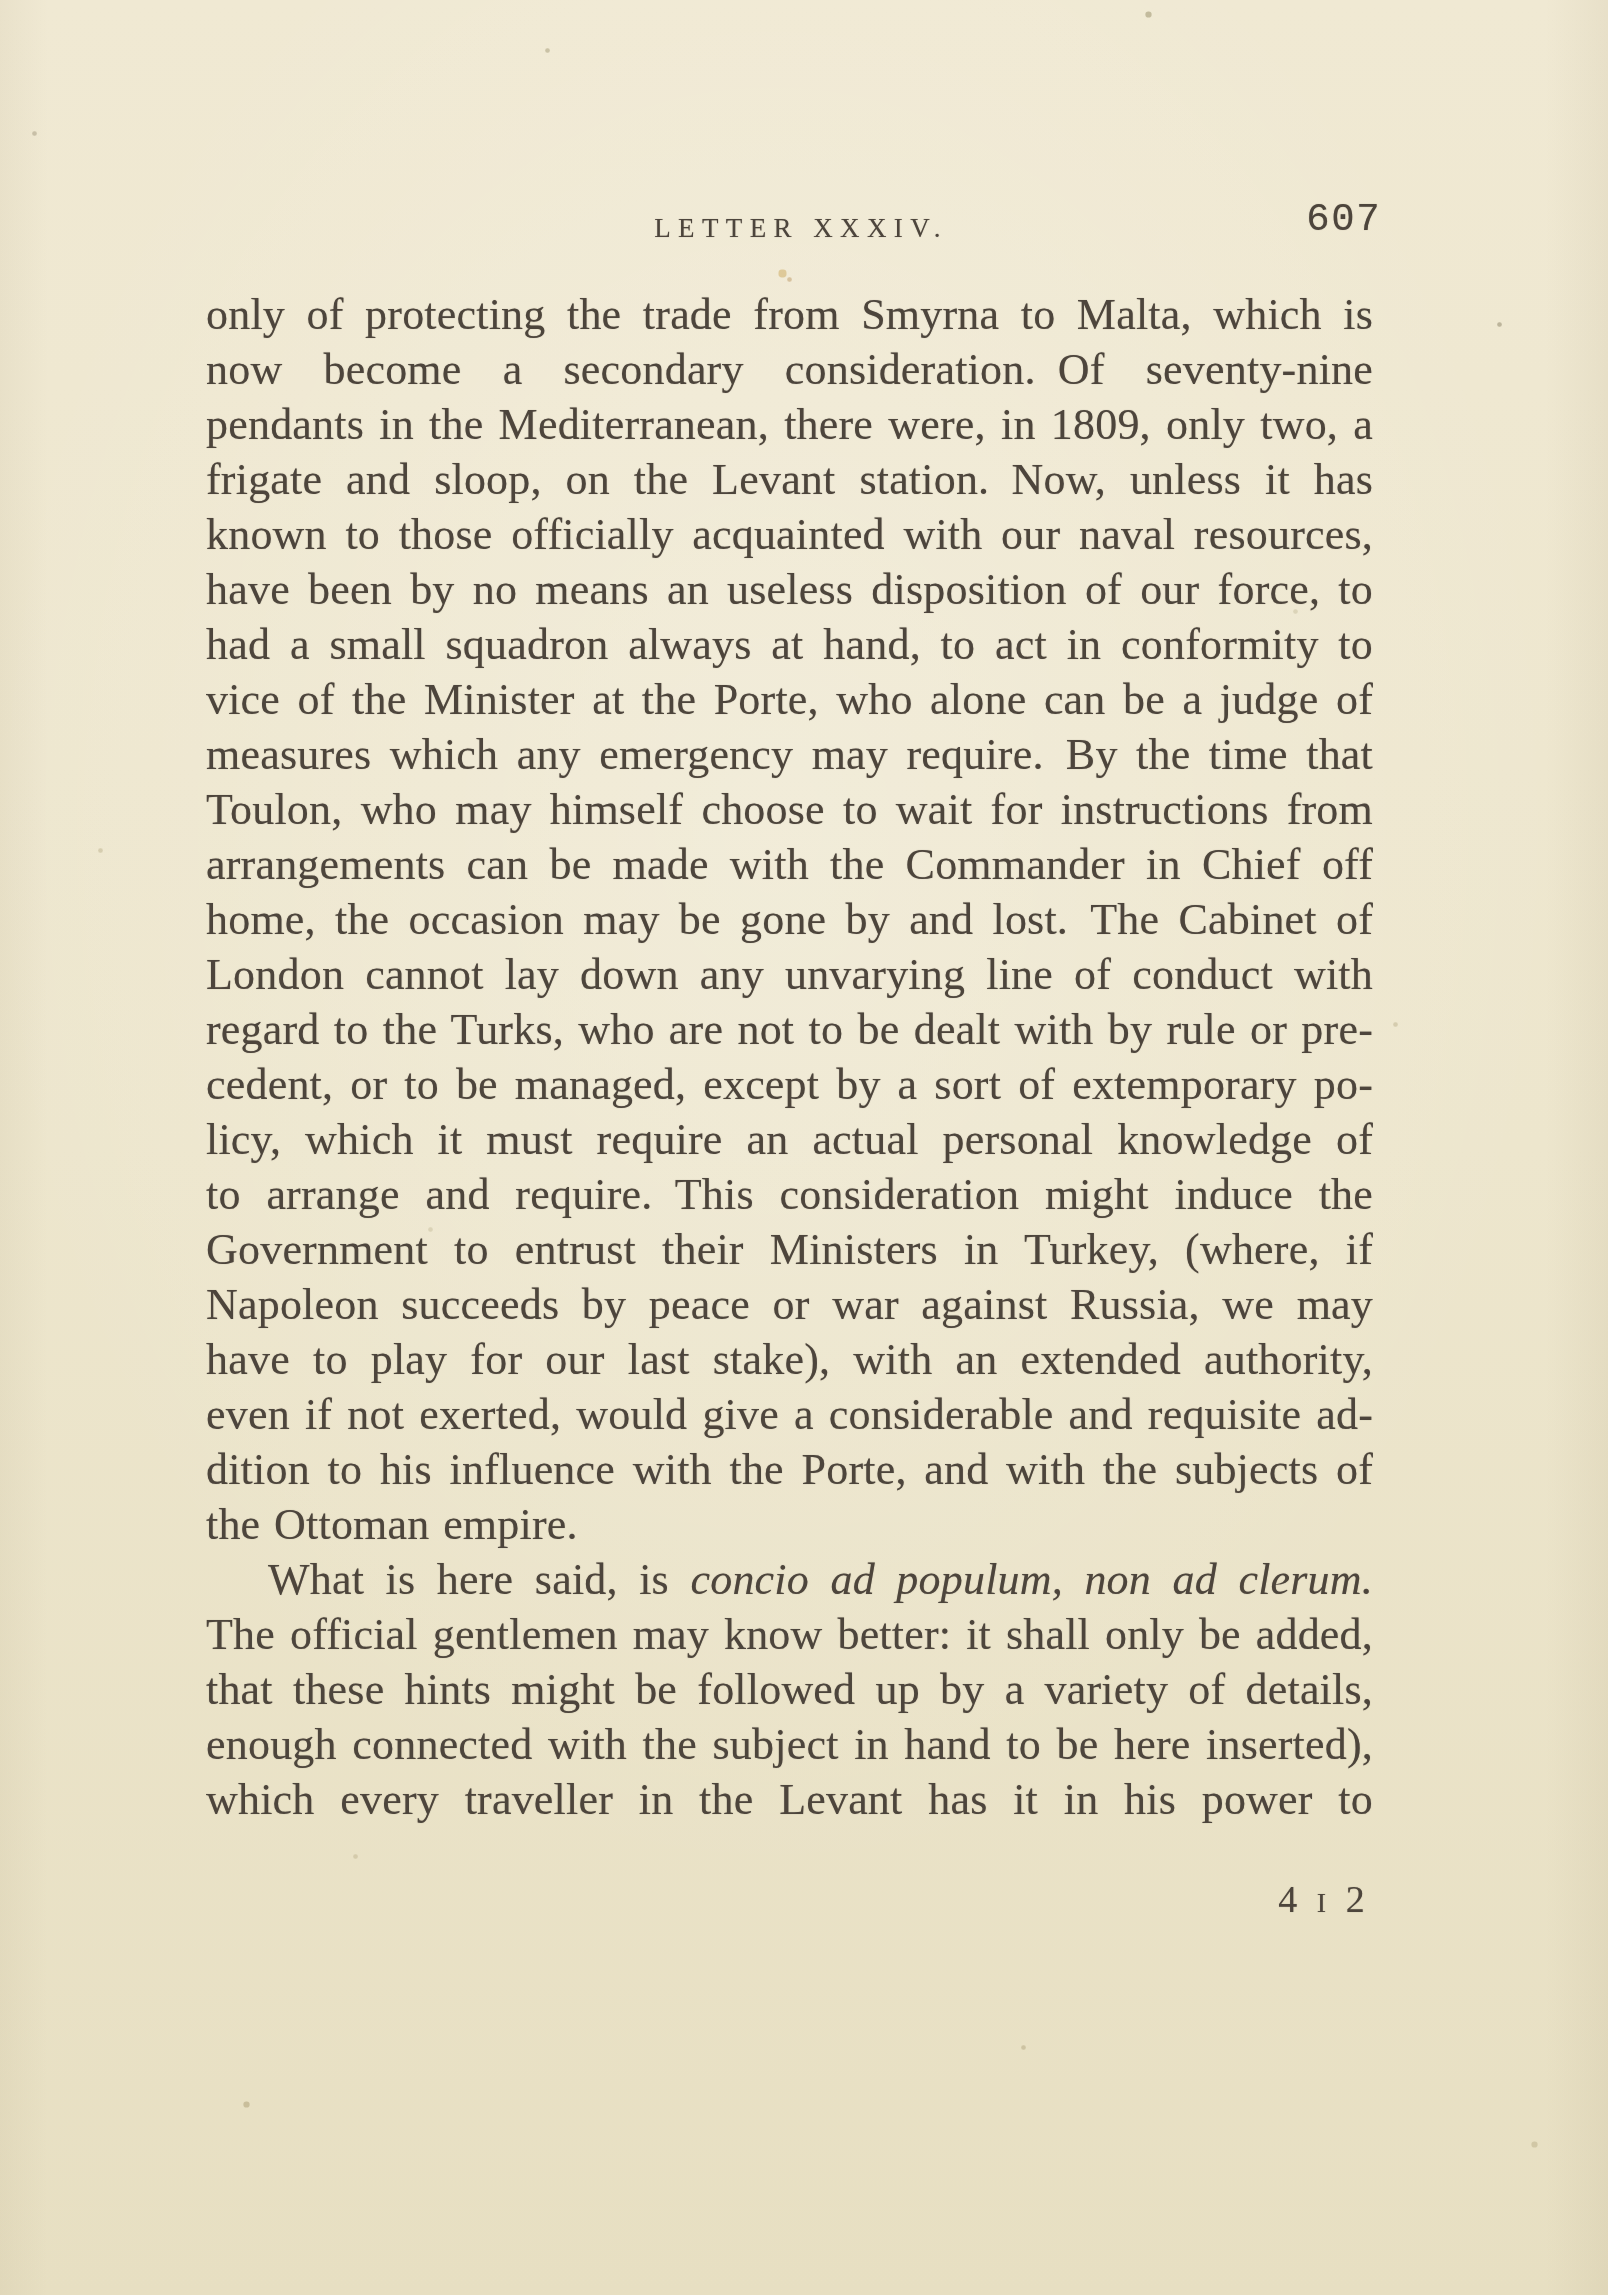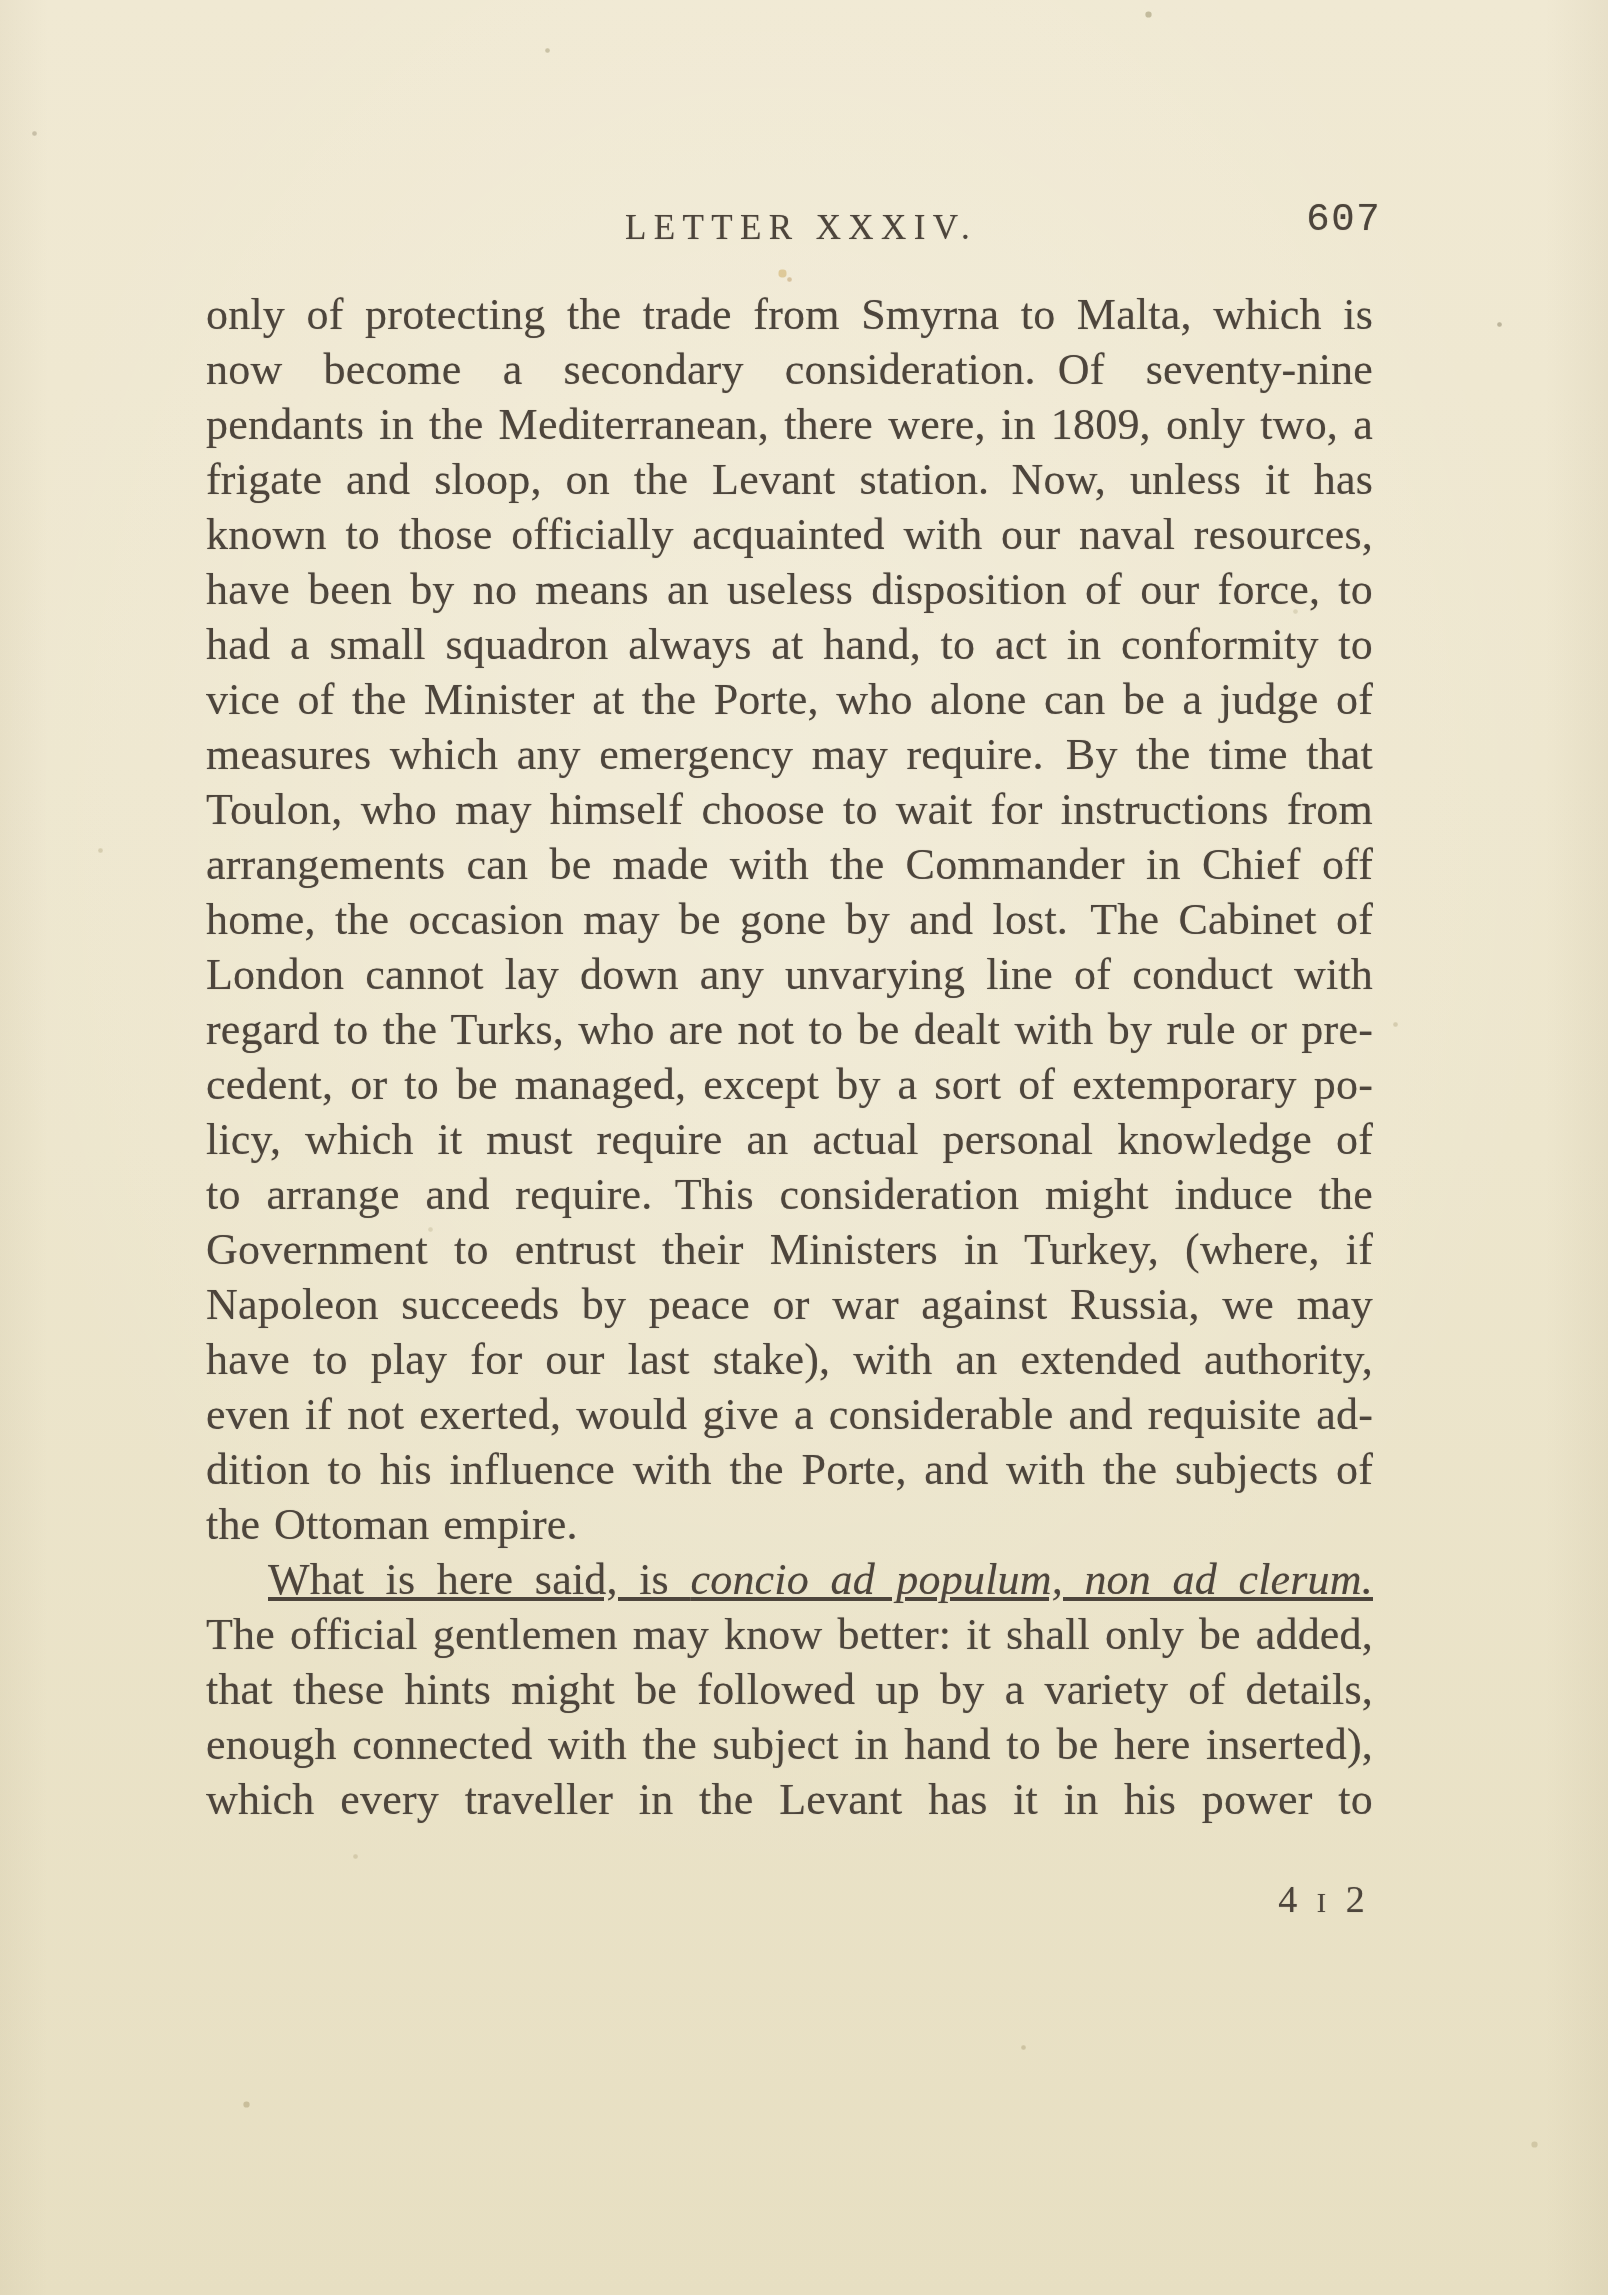--- a/index.html
+++ b/index.html
@@ -47,21 +47,21 @@
   .header-row {
     position: absolute;
     left: 206px; top: 201px;
     width: 1167px; height: 53px;
   }
   .running-title {
     position: absolute;
     left: calc(50% + 11.5px);
     transform: translateX(-50%);
     top: 8.2px;
-    font-size: 35px;
+    font-size: 27px;
     line-height: 38px;
     letter-spacing: 7.4px;
     white-space: nowrap;
   }
   .page-number {
     position: absolute;
     right: -8.2px; top: -5px;
     font-size: 39px;
     line-height: 48px;
     letter-spacing: 1.6px;
@@ -78,21 +78,21 @@
   }
   .line {
     height: 55px;
     line-height: 55px;
     text-align: justify;
     text-align-last: justify;
     overflow: hidden;
     white-space: normal;
   }
   .line.last { text-align-last: left; }
-  .line.indent { text-indent: 62px; text-decoration: underline; }
+  .line.indent { text-indent: 62px; }
   .it { font-style: italic; }
 
   .footer {
     position: absolute;
     left: 206px; top: 1876px;
     width: 1167px;
     text-align: right;
   }
   .sig { display: inline-block; margin: 0 8.2px; font-size: 38px; line-height: 46px; }
   .sig.small { font-size: 28px; }

